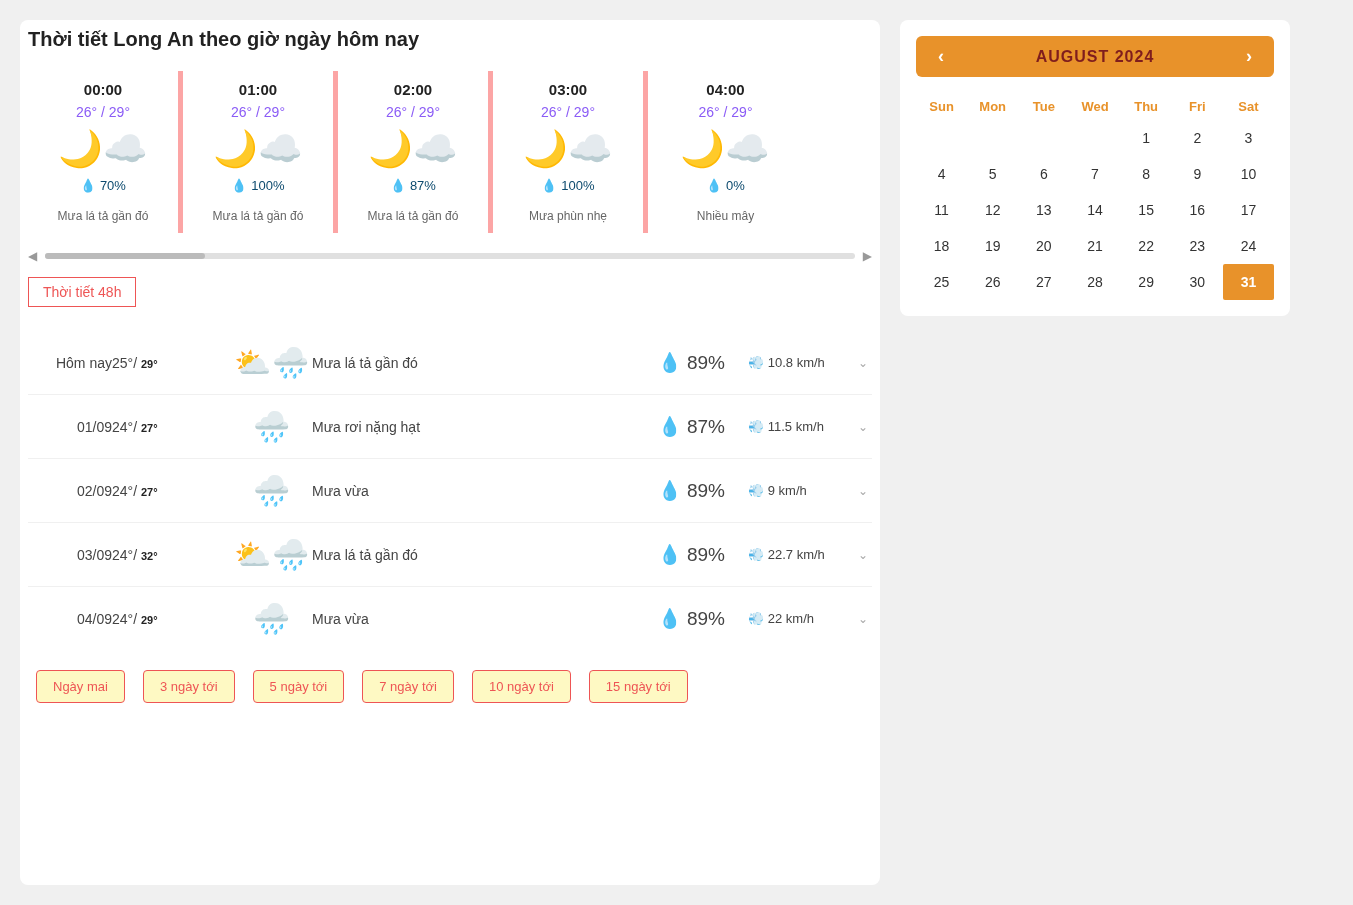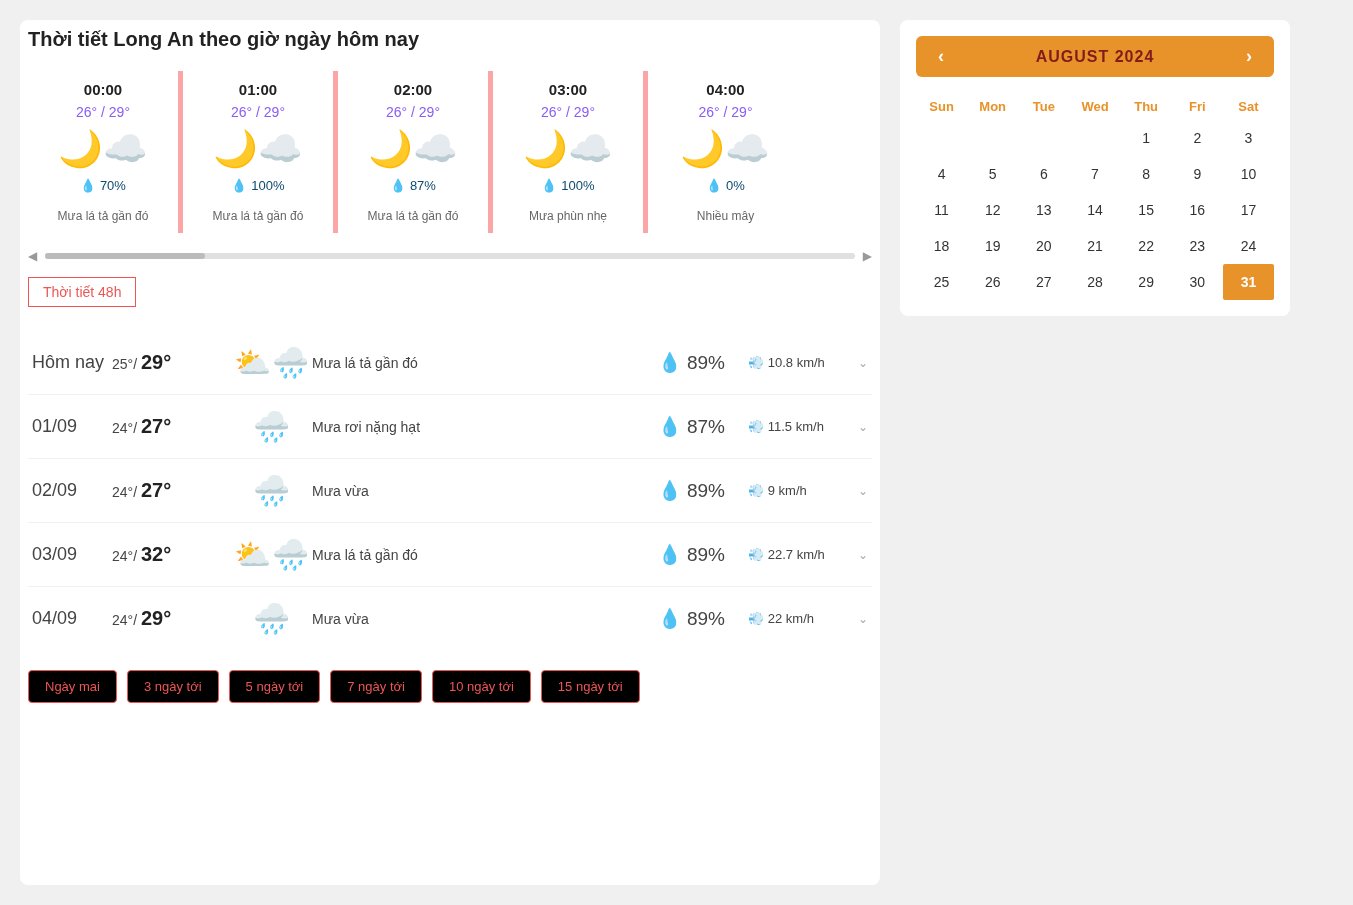--- a/index.html
+++ b/index.html
@@ -96,46 +96,47 @@
     }
 
     
     .daily-row {
       display: flex;
       align-items: center;
       padding: 14px 4px;
       border-bottom: 1px solid #f0f0f0;
     }
     .daily-row:last-of-type { border-bottom: none; }
-    .daily-date { width: 80px; font-size: 18px; color: #444; }
+    .daily-date { width: 80px; font-size: 14px; color: #444; text-align: right; }
     .daily-temp { width: 120px; font-size: 14px; color: #444; }
-    .daily-temp strong { font-size: 20px; color: #222; }
+    .daily-temp strong { font-size: 11px; color: #222; }
     .daily-icon-wrap { width: 80px; display: flex; justify-content: center; }
     .daily-icon { font-size: 30px; }
     .daily-desc { flex: 1; font-size: 14px; color: #444; }
     .daily-rain { width: 90px; font-size: 19px; color: #444; }
     .daily-rain-icon { color: #1a7ac7; }
     .daily-wind { width: 110px; font-size: 13px; color: #444; display: flex; align-items: center; gap: 4px; }
     .daily-chevron { font-size: 12px; color: #aaa; cursor: pointer; }
 
     
     .bottom-btns {
       display: flex;
       gap: 10px;
       margin-top: 20px;
       flex-wrap: wrap;
     }
     .day-btn {
       border: 1.5px solid #e55;
       color: #e55;
-      background: #000000;
+      background: #fef9c3;
       border-radius: 4px;
       padding: 8px 16px;
       font-size: 13px;
       cursor: pointer;
+      margin-left: 8px;
     }
 
     
     .right-panel {
       background: #fff;
       border-radius: 8px;
       padding: 16px;
       width: 390px;
       min-width: 390px;
       align-self: flex-start;

